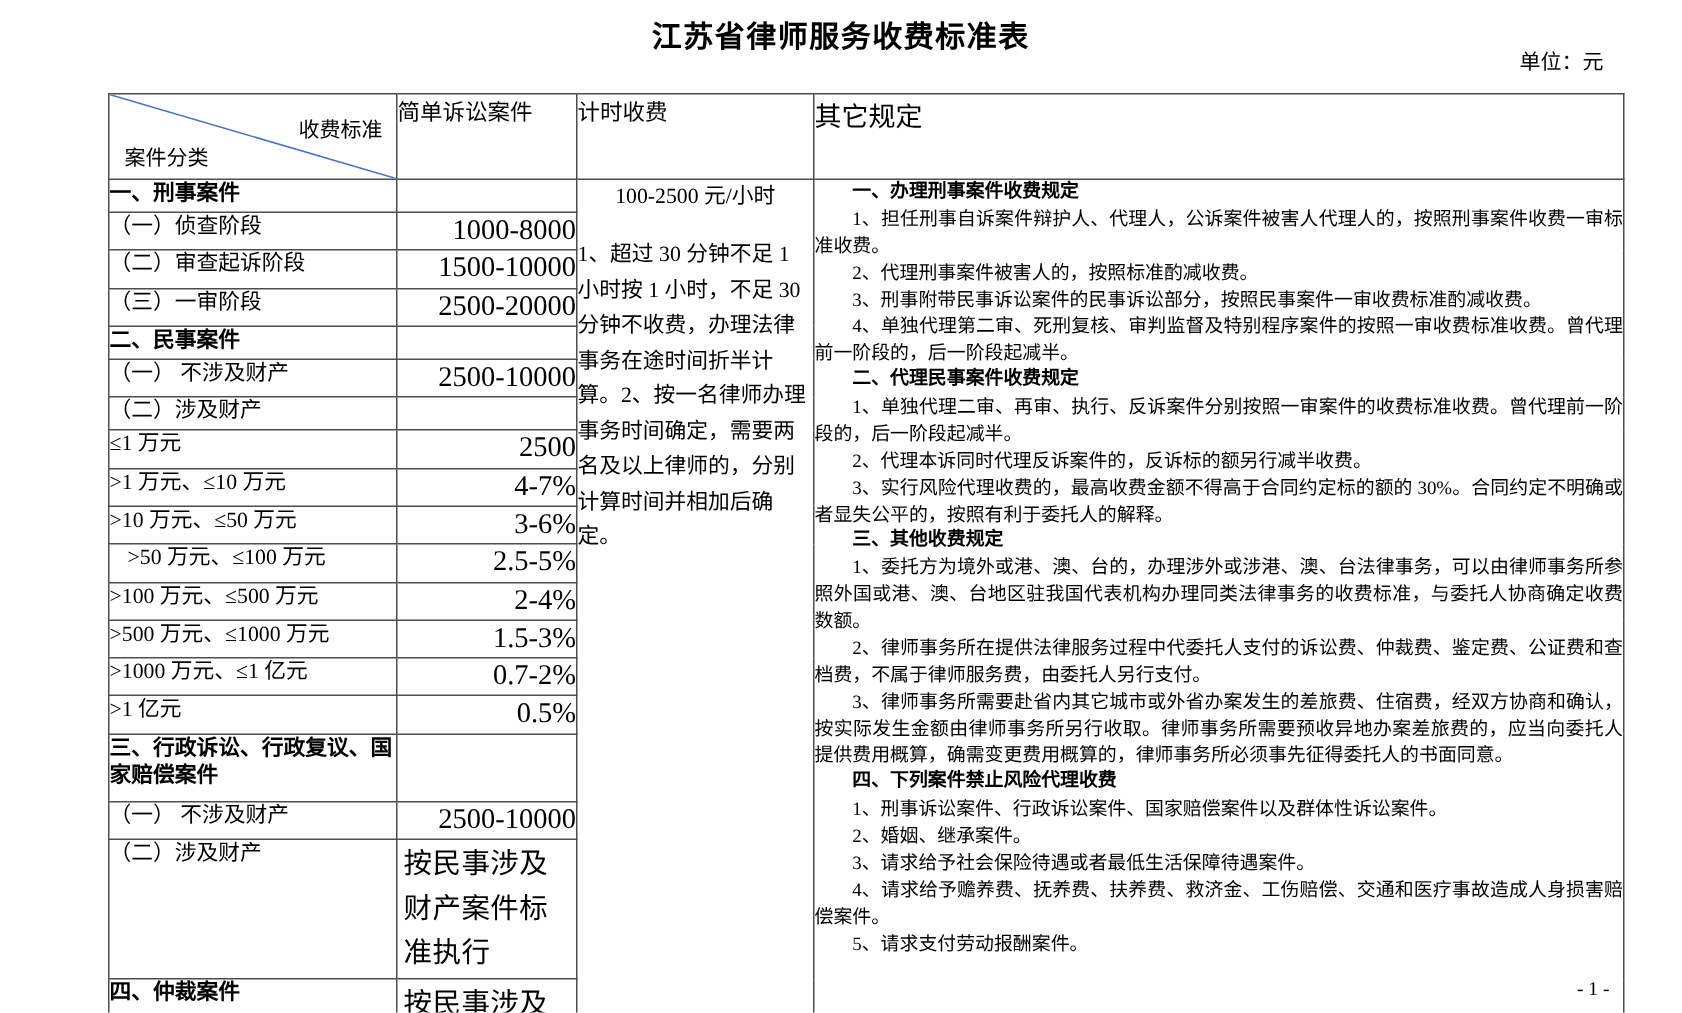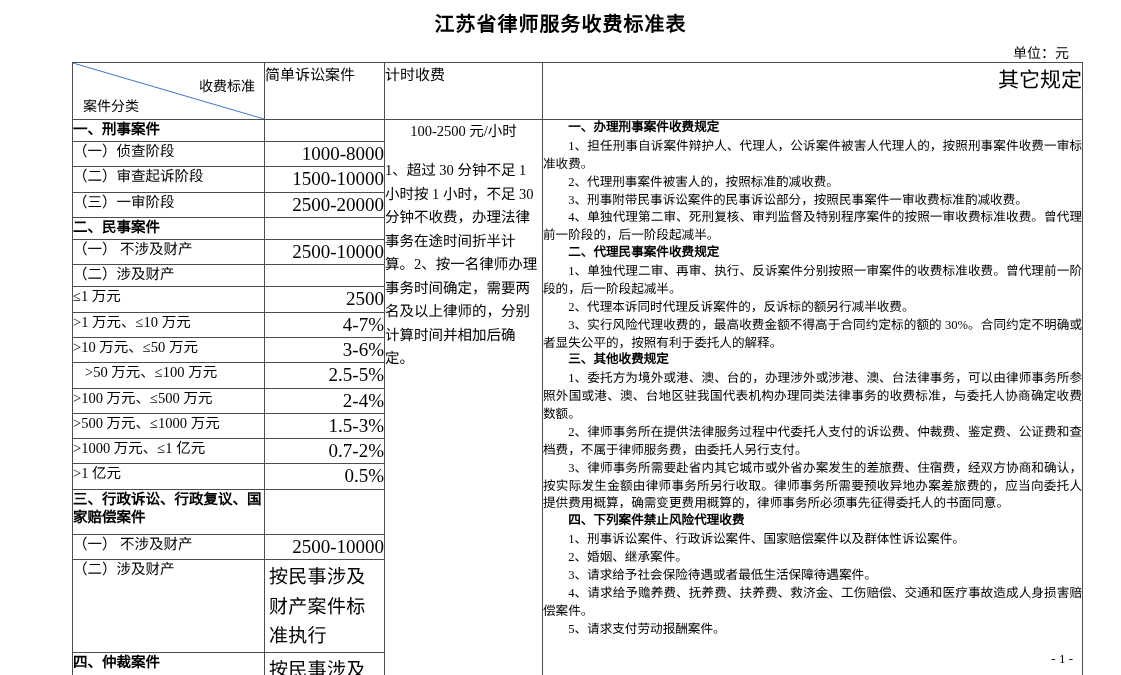--- a/index.html
+++ b/index.html
@@ -29,21 +29,21 @@
     width: 1121px;
     text-align: center;
     font-size: 20px;
     font-weight: bold;
     letter-spacing: 1px;
     font-family: "DejaVu Sans", "Liberation Sans", sans-serif;
   }
   .unit-line {
     position: absolute;
     right: 52px;
-    top: 42px;
+    top: 30px;
     font-size: 14px;
     font-family: "Liberation Serif", "DejaVu Serif", serif;
   }
   .page-number {
     position: absolute;
     right: 48px;
     bottom: 8px;
     font-size: 13px;
     font-family: "Liberation Serif", "DejaVu Serif", serif;
   }
@@ -89,22 +89,22 @@
     font-size: 14px;
   }
   .hdr-cell {
     height: 56px;
     text-align: left;
     font-size: 15px;
     vertical-align: middle;
   }
   .hdr-cell-wide {
     height: 56px;
-    text-align: right;
-    font-size: 21px;
+    text-align: left;
+    font-size: 18px;
     vertical-align: middle;
   }
 
   
   .cat-cell {
     font-size: 14.5px;
     padding: 2px 2px 2px 4px;
     line-height: 1.28;
     height: 21px;
   }

